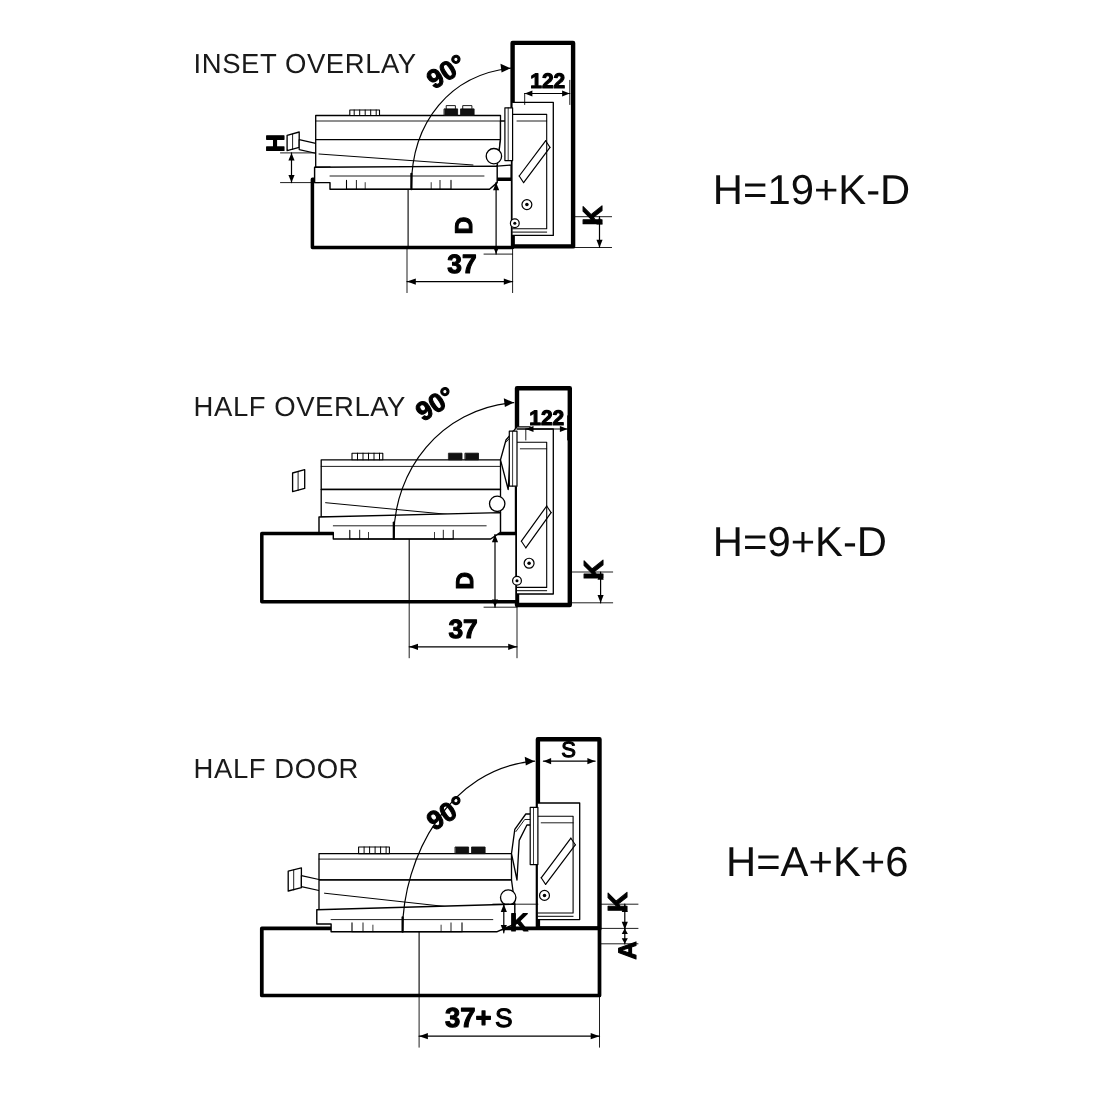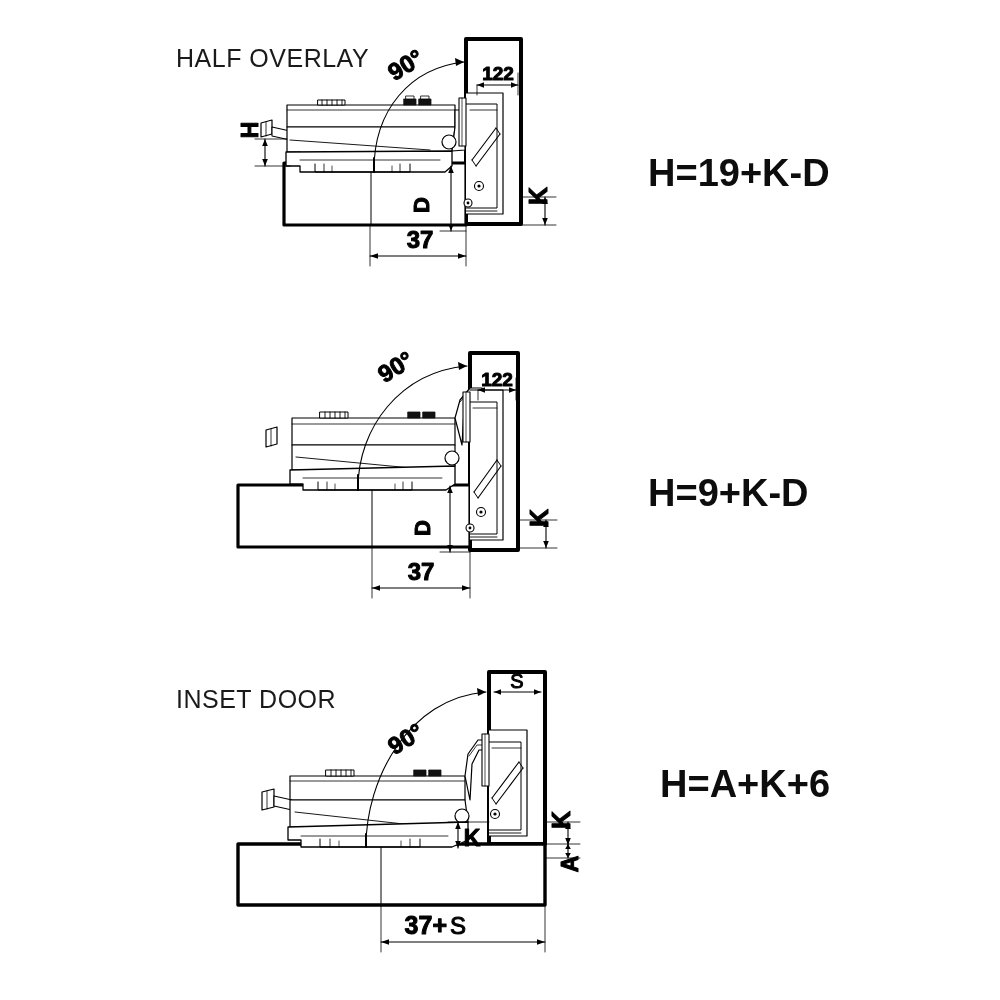--- a/index.html
+++ b/index.html
@@ -22,37 +22,37 @@
     position:absolute;
     font-size:25px;
     font-weight:400;
     letter-spacing:.5px;
     white-space:nowrap;
     color:#1a1a1a;
   }
   .formula{
     position:absolute;
     font-size:38px;
-    font-weight:700;
+    font-weight:400;
     white-space:nowrap;
     color:#0d0d0d;
     letter-spacing:0px;
   }
   svg{position:absolute;left:0;top:0;overflow:visible;}
   .dimtxt{font-family:"Liberation Sans", sans-serif;font-weight:bold;fill:#000;}
   .dimtxt-l{font-family:"Liberation Sans", sans-serif;font-weight:400;fill:#000;}
 </style>
 </head>
 <body>
 
 <div class="sheet">
 
   <div class="panel panel-1">
 
-    <div class="title" style="left:176px;top:44px;">HALF OVERLAY</div>
+    <div class="title" style="left:176px;top:44px;">INSET OVERLAY</div>
 
     <div class="formula" style="left:648px;top:152px;">H=19+K-D</div>
 
     <svg width="1000" height="330" viewBox="0 0 1000 330">
       <g fill="none" stroke="#000" stroke-linejoin="round" stroke-linecap="round">
 
         <g>
           <rect x="466" y="39" width="55" height="185" fill="#fff" stroke="#000" stroke-width="4"></rect>
         </g>
 
@@ -163,20 +163,21 @@
         <text class="dimtxt" x="258" y="130" font-size="23" text-anchor="middle" transform="rotate(-90 258 130)">H</text>
         <text class="dimtxt" x="429" y="205" font-size="22" text-anchor="middle" transform="rotate(-90 429 205)">D</text>
         <text class="dimtxt" x="420" y="248" font-size="24" text-anchor="middle">37</text>
         <text class="dimtxt" x="410" y="72" font-size="24" text-anchor="middle" transform="rotate(-32 410 72)">90°</text>
       </g>
     </svg>
   </div>
 
   <div class="panel panel-2">
 
+    <div class="title" style="left:176px;top:36px;">HALF OVERLAY</div>
 
     <div class="formula" style="left:648px;top:152px;">H=9+K-D</div>
 
     <svg width="1000" height="330" viewBox="0 0 1000 330">
       <g fill="none" stroke="#000" stroke-linejoin="round" stroke-linecap="round">
 
         <g>
           <rect x="470" y="33" width="48" height="197" fill="#fff" stroke="#000" stroke-width="4"></rect>
         </g>
 
@@ -271,21 +272,21 @@
         <text class="dimtxt" x="548" y="198" font-size="25" text-anchor="middle" transform="rotate(-90 548 198)">K</text>
         <text class="dimtxt" x="430" y="208" font-size="22" text-anchor="middle" transform="rotate(-90 430 208)">D</text>
         <text class="dimtxt" x="421" y="260" font-size="24" text-anchor="middle">37</text>
         <text class="dimtxt" x="400" y="54" font-size="24" text-anchor="middle" transform="rotate(-32 400 54)">90°</text>
       </g>
     </svg>
   </div>
 
   <div class="panel panel-3">
 
-    <div class="title" style="left:176px;top:35px;">INSET DOOR</div>
+    <div class="title" style="left:176px;top:35px;">HALF DOOR</div>
 
     <div class="formula" style="left:660px;top:113px;">H=A+K+6</div>
 
     <svg width="1000" height="350" viewBox="0 0 1000 350">
       <g fill="none" stroke="#000" stroke-linejoin="round" stroke-linecap="round">
 
         <g>
           <rect x="489" y="22" width="56" height="172" fill="#fff" stroke="#000" stroke-width="4"></rect>
         </g>
 

